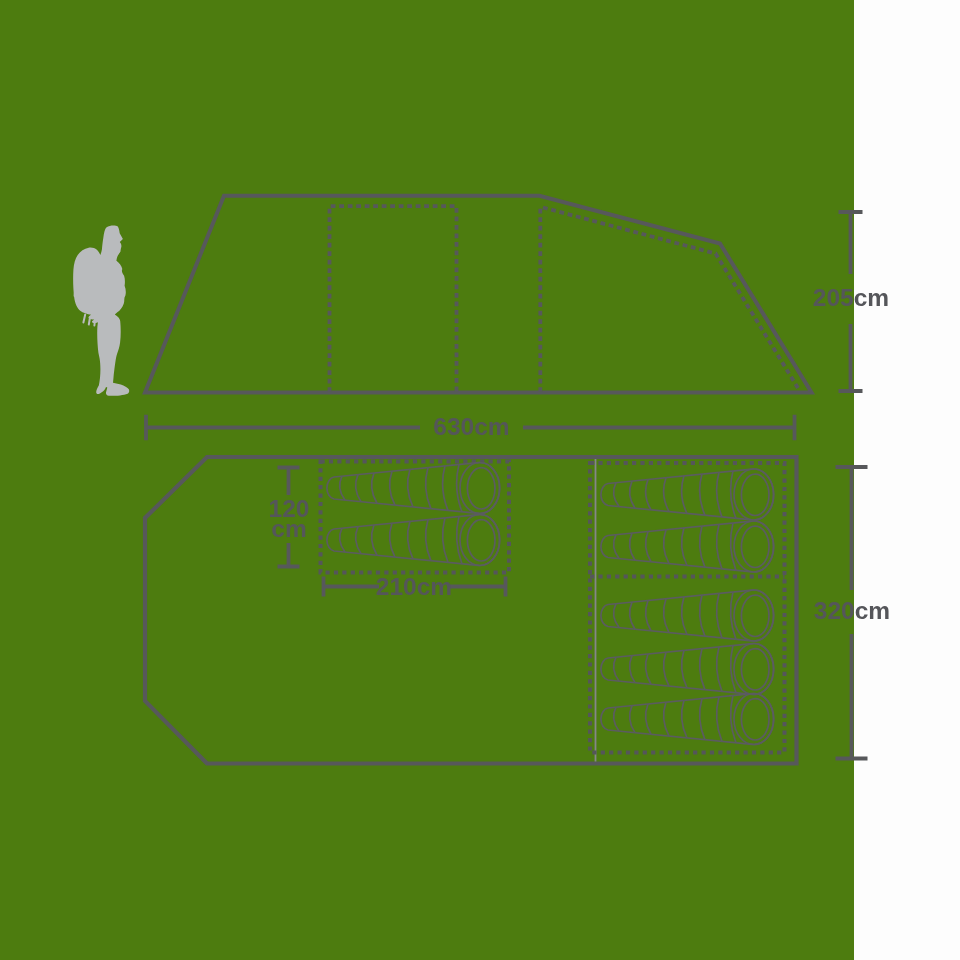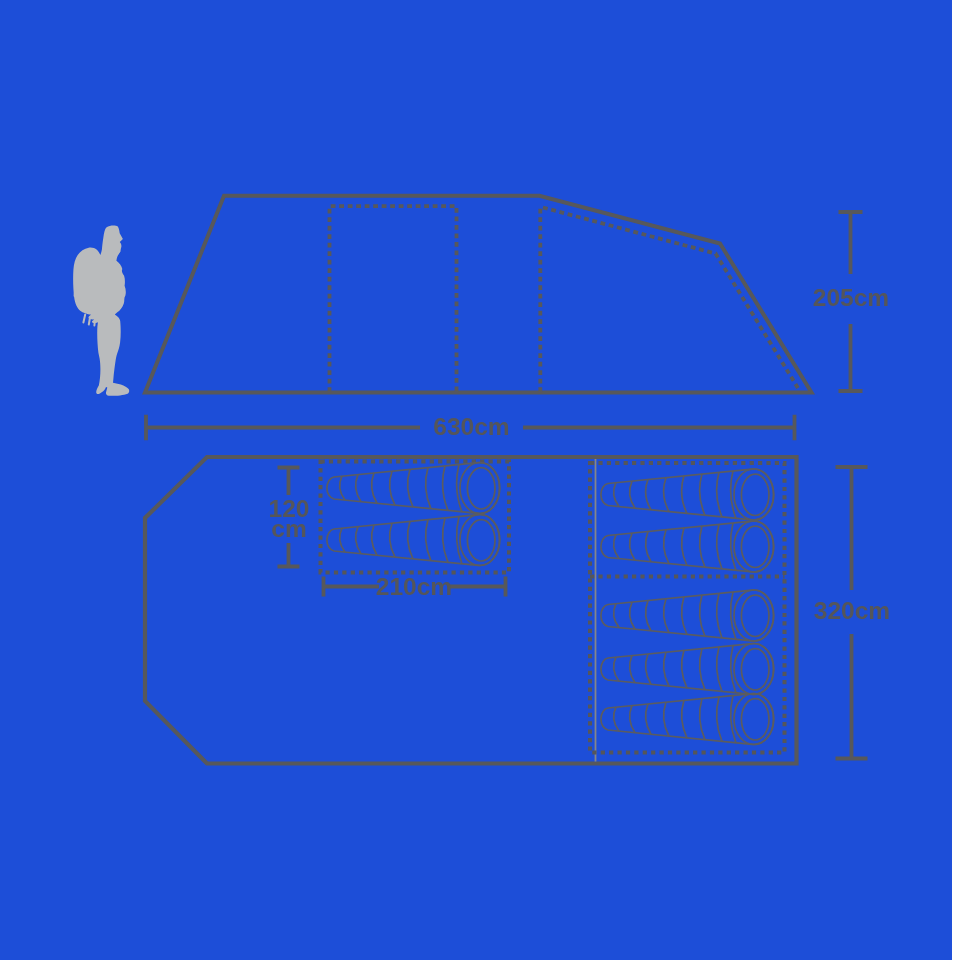--- a/index.html
+++ b/index.html
@@ -1,16 +1,16 @@
 <!DOCTYPE html>
 <html><head>
 <meta charset="utf-8">
 <style>
   html,body{margin:0;padding:0;background:#fdfdfd;}
-  .wrap{width:952px;height:960px;position:relative;background:#1d4ed8;}
+  .wrap{width:854px;height:960px;position:relative;background:#4d7c0f;}
   text{font-family:"Liberation Sans",sans-serif;font-weight:bold;fill:#55565a;}
 </style>
 </head>
 <body>
 <div class="wrap">
 <svg width="960" height="960" viewBox="0 0 960 960" xmlns="http://www.w3.org/2000/svg">
 <defs>
 
   <g id="bag" fill="none" stroke="#5b5c60" stroke-width="1.7">
     <path d="M 8,15 L 152.1,0.6 A 19.8,25.5 0 1 1 152.1,51.4 L 8,37 A 8.2,11.1 0 0 1 8,15 Z"></path>

